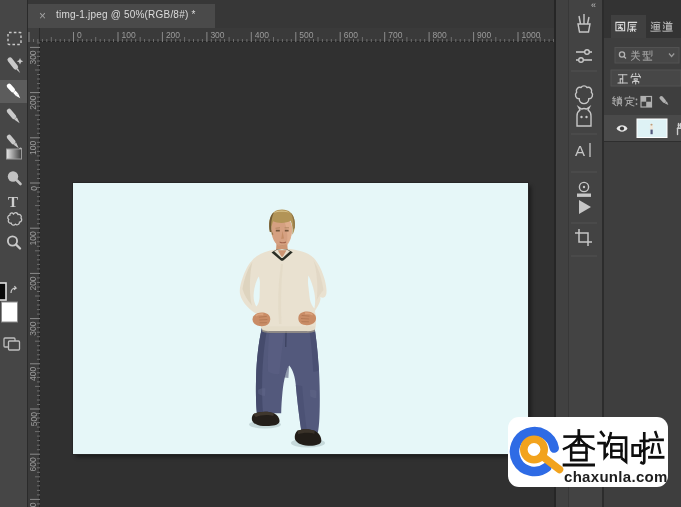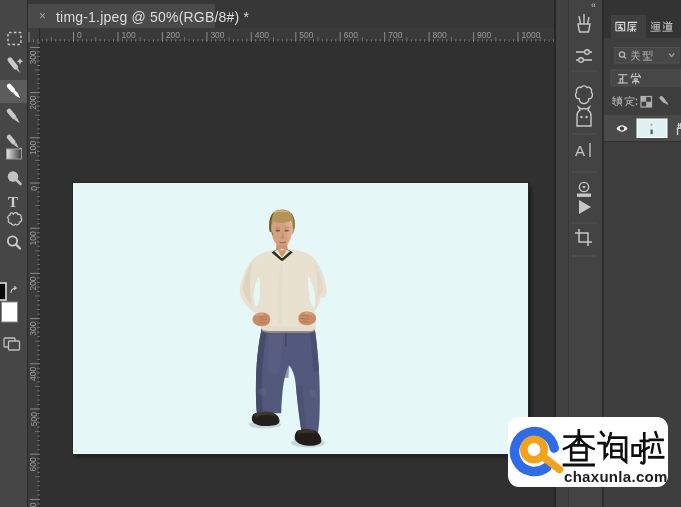--- a/index.html
+++ b/index.html
@@ -6,21 +6,21 @@
 font-family:"Liberation Sans",sans-serif;}
 .abs{position:absolute}
 #stage{position:relative;width:681px;height:507px;background:#3b3b3b}
 </style></head><body>
 <div id="stage">
 
 <div class="abs" style="left:28px;top:0;width:526px;height:507px;background:#303030"></div>
 <div class="abs" style="left:28px;top:0;width:526px;height:28px;background:#373737"></div>
 <div class="abs" style="left:28px;top:4px;width:187px;height:24px;background:#4a4a4a"></div>
 <div class="abs" style="left:39px;top:9px;width:12px;height:14px;color:#a2a2a2;font-size:12px;">×</div>
-<div class="abs" style="left:56px;top:9px;color:#dcdcdc;font-size:14px;letter-spacing:0.2px;">timg-1.jpeg @ 50%(RGB/8#) *</div>
+<div class="abs" style="left:56px;top:9px;color:#dcdcdc;font-size:10px;letter-spacing:0.2px;">timg-1.jpeg @ 50%(RGB/8#) *</div>
 <div class="abs" style="left:28px;top:28px;width:526px;height:14px;background:#3a3a3a;border-bottom:1px solid #232323"></div>
 <div class="abs" style="left:28px;top:28px;width:12px;height:14px;background:#3e3e3e;border-right:1px solid #2a2a2a"></div>
 <div class="abs" style="left:28px;top:42px;width:12px;height:465px;background:#3a3a3a;border-right:1px solid #232323"></div>
 <svg class="abs" style="left:28px;top:28px" width="526" height="14" viewBox="0 0 526 14">
       <line x1="1.0" y1="4" x2="1.0" y2="14" stroke="#8a8a8a" stroke-width="1"></line>
       <line x1="5.5" y1="11" x2="5.5" y2="14" stroke="#6e6e6e" stroke-width="1"></line>
       <line x1="9.9" y1="11" x2="9.9" y2="14" stroke="#6e6e6e" stroke-width="1"></line>
       <line x1="14.4" y1="11" x2="14.4" y2="14" stroke="#6e6e6e" stroke-width="1"></line>
       <line x1="18.8" y1="11" x2="18.8" y2="14" stroke="#6e6e6e" stroke-width="1"></line>
       <line x1="23.3" y1="9" x2="23.3" y2="14" stroke="#6e6e6e" stroke-width="1"></line>

